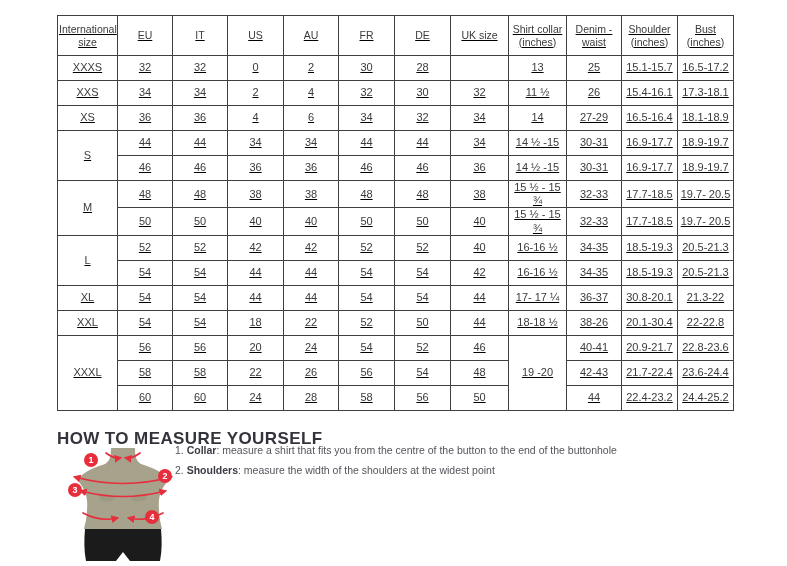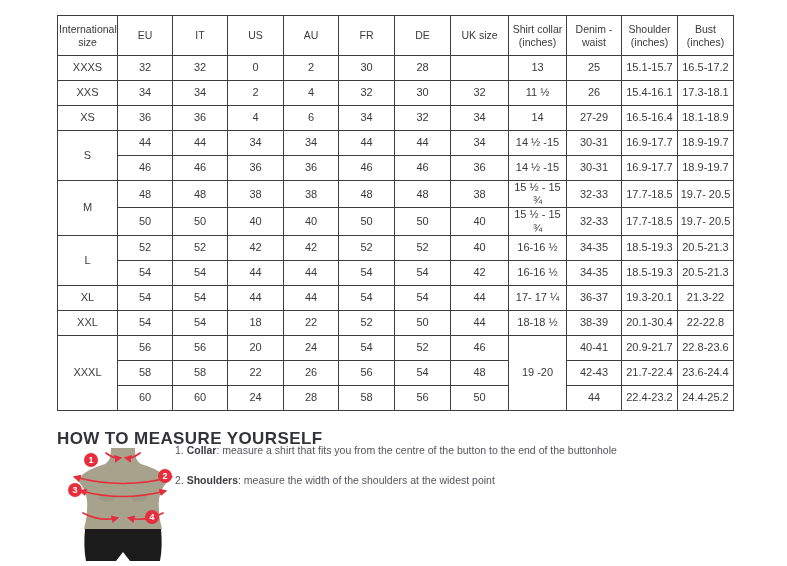--- a/index.html
+++ b/index.html
@@ -11,41 +11,41 @@
   *{box-sizing:border-box;}
   html,body{margin:0;padding:0;}
   body{
     width:787px;height:566px;position:relative;overflow:hidden;
     background:#ffffff;
     font-family:"Liberation Sans", sans-serif;
   }
   
   table.chart{
     position:absolute;left:57px;top:15px;width:676px;
-    border-collapse:collapse;table-layout:fixed;
+    border-collapse:collapse;table-layout:fixed;text-decoration:underline;
   }
   table.chart th, table.chart td{
     border:1px solid var(--border);
     font-size:11px;font-weight:400;color:#3a3a3a;
     text-align:center;vertical-align:middle;
     padding:0 1px;height:25px;line-height:1.2;
     overflow:hidden;
   }
   table.chart thead th{height:40px;font-size:10.5px;}
   col.c0{width:60px}col.c1{width:55px}col.c2{width:55px}col.c3{width:56px}
   col.c4{width:55px}col.c5{width:56px}col.c6{width:56px}col.c7{width:58px}
   col.c8{width:58px}col.c9{width:55px}col.c10{width:56px}col.c11{width:56px}
   
   .measure-title{
     position:absolute;left:57px;top:429px;
     font-size:17px;font-weight:700;letter-spacing:.4px;color:#33343b;
   }
   .steps{
     position:absolute;left:175px;top:444px;
-    display:flex;flex-direction:column;gap:18px;
+    display:flex;flex-direction:column;gap:8px;
   }
   .step{font-size:10.5px;line-height:12px;color:#54555c;white-space:nowrap;}
   .step b{color:#3b3c44;font-weight:700;}
   .figure-wrap{position:absolute;left:60px;top:446px;width:126px;height:120px;}
   .figure-wrap svg{display:block;}
   .torso{fill:var(--torso);}
   .bump{fill:#948f77;opacity:.45;}
   .shorts{fill:var(--shorts);}
   .tape{stroke:var(--accent);stroke-width:1.7;fill:none;stroke-linecap:round;}
   .badge{fill:var(--accent);}
@@ -216,34 +216,34 @@
         <td>XL</td>
         <td>54</td>
         <td>54</td>
         <td>44</td>
         <td>44</td>
         <td>54</td>
         <td>54</td>
         <td>44</td>
         <td>17- 17 ¼</td>
         <td>36-37</td>
-        <td>19.3-20.1</td>
+        <td>30.8-20.1</td>
         <td>21.3-22</td>
       </tr>
       <tr>
         <td>XXL</td>
         <td>54</td>
         <td>54</td>
         <td>18</td>
         <td>22</td>
         <td>52</td>
         <td>50</td>
         <td>44</td>
         <td>18-18 ½</td>
-        <td>38-39</td>
+        <td>38-26</td>
         <td>20.1-30.4</td>
         <td>22-22.8</td>
       </tr>
       <tr>
         <td rowspan="3">XXXL</td>
         <td>56</td>
         <td>56</td>
         <td>20</td>
         <td>24</td>
         <td>54</td>

